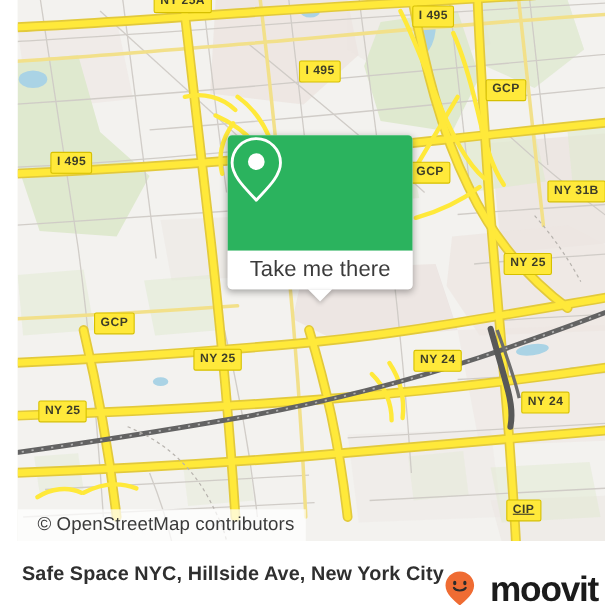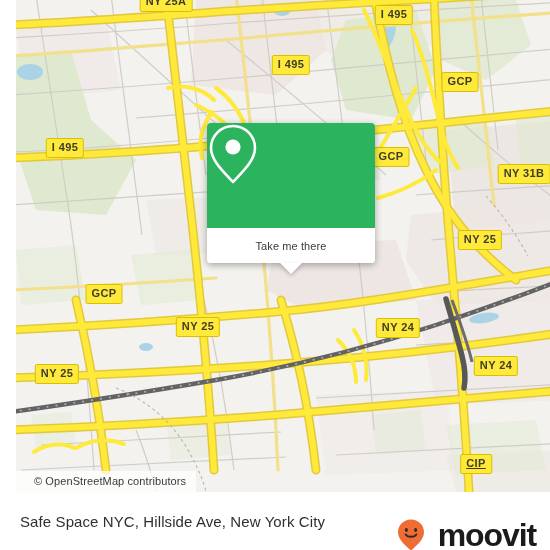--- a/index.html
+++ b/index.html
@@ -83,21 +83,21 @@
     left: 0;
     top: 105px;
     width: 168px;
     height: 35px;
     background: #ffffff;
     border-radius: 0 0 4px 4px;
     display: flex;
     align-items: center;
     justify-content: center;
     color: #3b3b3b;
-    font-size: 11px;
+    font-size: 20px;
     letter-spacing: .1px;
     cursor: pointer;
     user-select: none;
   }
   #popup-tail {
     position: absolute;
     left: 50%;
     top: 140px;
     width: 0; height: 0;
     margin-left: -11px;
@@ -106,21 +106,21 @@
     border-top: 11px solid #ffffff;
     filter: drop-shadow(0 2px 2px rgba(0,0,0,.22));
   }
 
   
   #attribution {
     position: absolute;
     left: 0;
     bottom: 0;
     padding: 4px 10px 5px 18px;
-    font-size: 11px;
+    font-size: 17px;
     color: #3a3a3a;
     background: rgba(255,255,255,.72);
     white-space: nowrap;
     letter-spacing: .1px;
   }
 
   
   #footer {
     position: absolute;
     left: 0;
@@ -128,24 +128,25 @@
     width: 550px;
     height: 58px;
     background: #ffffff;
     display: flex;
     align-items: center;
     justify-content: space-between;
     box-sizing: border-box;
     padding: 0 14px 0 20px;
   }
   #footer-title {
-    font-size: 15px;
+    font-size: 18px;
     color: #2f2f2f;
     letter-spacing: .1px;
     white-space: nowrap;
+    font-weight: bold;
   }
   #brand {
     display: flex;
     align-items: center;
     gap: 11px;
     margin-top: 28px;
   }
   #brand-word {
     font-size: 32px;
     font-weight: bold;

